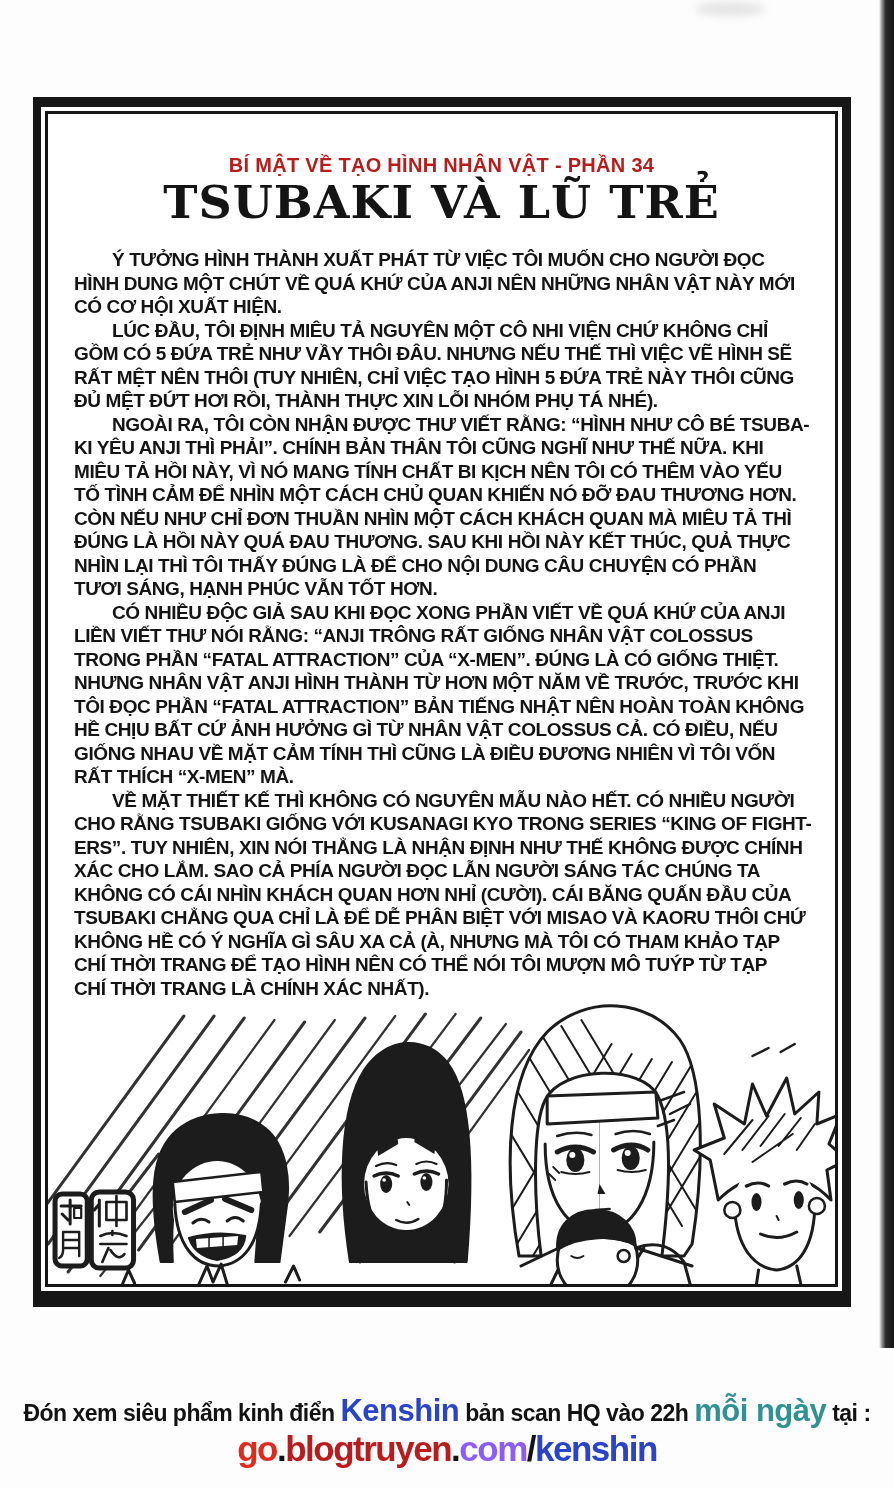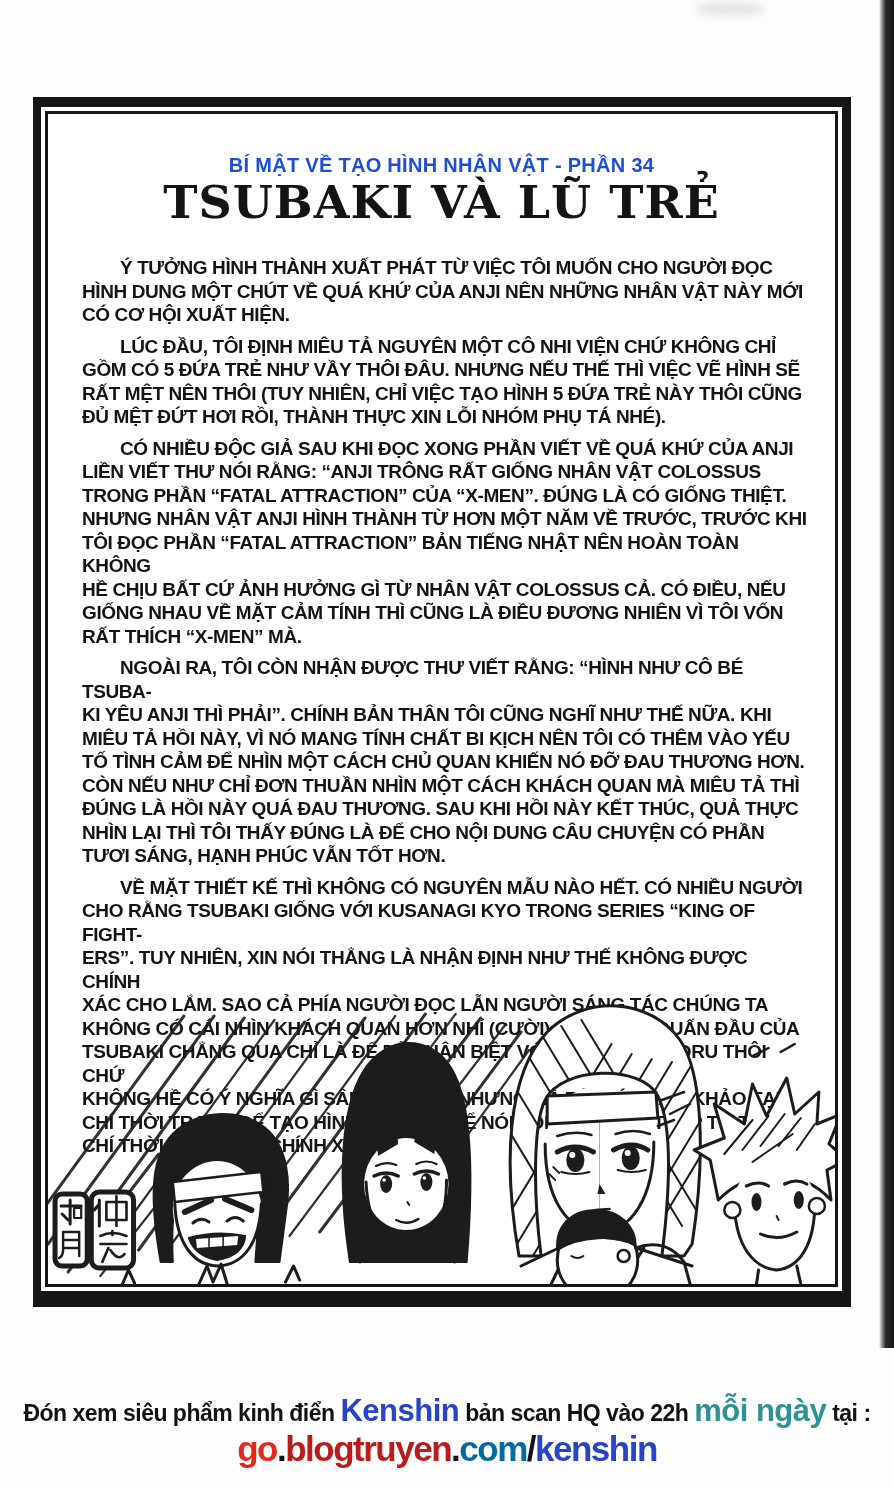--- a/index.html
+++ b/index.html
@@ -12,27 +12,27 @@
     background:linear-gradient(to right,#ffffff 0%,#9a9a9a 18%,#2b2b2b 45%,#151515 100%);}
   .smudge{position:absolute;left:695px;top:2px;width:70px;height:14px;background:#d9d9d9;
     border-radius:50%;filter:blur(4px);opacity:.7;}
   
   .panel{position:absolute;left:33px;top:97px;width:818px;height:1210px;
     border-style:solid;border-color:#161616;border-width:10px 9px 16px 8px;box-sizing:border-box;
     background:#fff;}
   .panel-inner{position:absolute;left:4px;top:4px;right:4px;bottom:4px;
     border:3px solid #161616;background:#fff;overflow:hidden;}
   .section-label{position:absolute;top:40px;left:0;width:100%;text-align:center;
-    font-weight:700;font-size:20px;letter-spacing:.3px;color:#1d4ed8;}
+    font-weight:700;font-size:20px;letter-spacing:.3px;color:#b91c1c;}
   .page-title{position:absolute;top:62px;left:0;width:100%;text-align:center;
     font-family:"DejaVu Serif",serif;font-weight:700;font-size:46px;line-height:52px;
     letter-spacing:1px;color:#141414;transform:scaleY(.97);}
   .body-text{position:absolute;top:134px;left:26px;width:742px;color:#141414;
     font-weight:700;font-size:19px;line-height:23.5px;letter-spacing:-.4px;}
-  .body-text p{margin:8px;white-space:pre-line;text-indent:38px;}
+  .body-text p{margin:0;white-space:pre-line;text-indent:38px;}
   .sketch{position:absolute;left:0;bottom:0;width:100%;height:280px;display:block;}
   
   .footer{position:absolute;top:1394px;left:0;width:100%;text-align:center;color:#121212;}
   .footer-line1{font-weight:700;font-size:23px;line-height:34px;letter-spacing:-.5px;white-space:nowrap;text-align:center;}
   .footer-line1 span{vertical-align:baseline;}
   .footer-line1 span.lg{font-size:31px;}
   .footer-line2{font-weight:700;font-size:35px;line-height:38px;letter-spacing:-1.5px;white-space:nowrap;}
 </style>
 </head>
 <body>
@@ -47,36 +47,36 @@
     <div class="page-title">TSUBAKI VÀ LŨ TRẺ</div>
 
     <div class="body-text">
       <p>Ý TƯỞNG HÌNH THÀNH XUẤT PHÁT TỪ VIỆC TÔI MUỐN CHO NGƯỜI ĐỌC
 HÌNH DUNG MỘT CHÚT VỀ QUÁ KHỨ CỦA ANJI NÊN NHỮNG NHÂN VẬT NÀY MỚI
 CÓ CƠ HỘI XUẤT HIỆN.</p>
       <p>LÚC ĐẦU, TÔI ĐỊNH MIÊU TẢ NGUYÊN MỘT CÔ NHI VIỆN CHỨ KHÔNG CHỈ
 GỒM CÓ 5 ĐỨA TRẺ NHƯ VẦY THÔI ĐÂU. NHƯNG NẾU THẾ THÌ VIỆC VẼ HÌNH SẼ
 RẤT MỆT NÊN THÔI (TUY NHIÊN, CHỈ VIỆC TẠO HÌNH 5 ĐỨA TRẺ NÀY THÔI CŨNG
 ĐỦ MỆT ĐỨT HƠI RỒI, THÀNH THỰC XIN LỖI NHÓM PHỤ TÁ NHÉ).</p>
+      <p>NGOÀI RA, TÔI CÒN NHẬN ĐƯỢC THƯ VIẾT RẰNG: “HÌNH NHƯ CÔ BÉ TSUBA-
+KI YÊU ANJI THÌ PHẢI”. CHÍNH BẢN THÂN TÔI CŨNG NGHĨ NHƯ THẾ NỮA. KHI
+MIÊU TẢ HỒI NÀY, VÌ NÓ MANG TÍNH CHẤT BI KỊCH NÊN TÔI CÓ THÊM VÀO YẾU
+TỐ TÌNH CẢM ĐỂ NHÌN MỘT CÁCH CHỦ QUAN KHIẾN NÓ ĐỠ ĐAU THƯƠNG HƠN.
+CÒN NẾU NHƯ CHỈ ĐƠN THUẦN NHÌN MỘT CÁCH KHÁCH QUAN MÀ MIÊU TẢ THÌ
+ĐÚNG LÀ HỒI NÀY QUÁ ĐAU THƯƠNG. SAU KHI HỒI NÀY KẾT THÚC, QUẢ THỰC
+NHÌN LẠI THÌ TÔI THẤY ĐÚNG LÀ ĐỂ CHO NỘI DUNG CÂU CHUYỆN CÓ PHẦN
+TƯƠI SÁNG, HẠNH PHÚC VẪN TỐT HƠN.</p>
       <p>CÓ NHIỀU ĐỘC GIẢ SAU KHI ĐỌC XONG PHẦN VIẾT VỀ QUÁ KHỨ CỦA ANJI
 LIỀN VIẾT THƯ NÓI RẰNG: “ANJI TRÔNG RẤT GIỐNG NHÂN VẬT COLOSSUS
 TRONG PHẦN “FATAL ATTRACTION” CỦA “X-MEN”. ĐÚNG LÀ CÓ GIỐNG THIỆT.
 NHƯNG NHÂN VẬT ANJI HÌNH THÀNH TỪ HƠN MỘT NĂM VỀ TRƯỚC, TRƯỚC KHI
 TÔI ĐỌC PHẦN “FATAL ATTRACTION” BẢN TIẾNG NHẬT NÊN HOÀN TOÀN KHÔNG
 HỀ CHỊU BẤT CỨ ẢNH HƯỞNG GÌ TỪ NHÂN VẬT COLOSSUS CẢ. CÓ ĐIỀU, NẾU
 GIỐNG NHAU VỀ MẶT CẢM TÍNH THÌ CŨNG LÀ ĐIỀU ĐƯƠNG NHIÊN VÌ TÔI VỐN
 RẤT THÍCH “X-MEN” MÀ.</p>
-      <p>NGOÀI RA, TÔI CÒN NHẬN ĐƯỢC THƯ VIẾT RẰNG: “HÌNH NHƯ CÔ BÉ TSUBA-
-KI YÊU ANJI THÌ PHẢI”. CHÍNH BẢN THÂN TÔI CŨNG NGHĨ NHƯ THẾ NỮA. KHI
-MIÊU TẢ HỒI NÀY, VÌ NÓ MANG TÍNH CHẤT BI KỊCH NÊN TÔI CÓ THÊM VÀO YẾU
-TỐ TÌNH CẢM ĐỂ NHÌN MỘT CÁCH CHỦ QUAN KHIẾN NÓ ĐỠ ĐAU THƯƠNG HƠN.
-CÒN NẾU NHƯ CHỈ ĐƠN THUẦN NHÌN MỘT CÁCH KHÁCH QUAN MÀ MIÊU TẢ THÌ
-ĐÚNG LÀ HỒI NÀY QUÁ ĐAU THƯƠNG. SAU KHI HỒI NÀY KẾT THÚC, QUẢ THỰC
-NHÌN LẠI THÌ TÔI THẤY ĐÚNG LÀ ĐỂ CHO NỘI DUNG CÂU CHUYỆN CÓ PHẦN
-TƯƠI SÁNG, HẠNH PHÚC VẪN TỐT HƠN.</p>
       <p>VỀ MẶT THIẾT KẾ THÌ KHÔNG CÓ NGUYÊN MẪU NÀO HẾT. CÓ NHIỀU NGƯỜI
 CHO RẰNG TSUBAKI GIỐNG VỚI KUSANAGI KYO TRONG SERIES “KING OF FIGHT-
 ERS”. TUY NHIÊN, XIN NÓI THẲNG LÀ NHẬN ĐỊNH NHƯ THẾ KHÔNG ĐƯỢC CHÍNH
 XÁC CHO LẮM. SAO CẢ PHÍA NGƯỜI ĐỌC LẪN NGƯỜI SÁNG TÁC CHÚNG TA
 KHÔNG CÓ CÁI NHÌN KHÁCH QUAN HƠN NHỈ (CƯỜI). CÁI BĂNG QUẤN ĐẦU CỦA
 TSUBAKI CHẲNG QUA CHỈ LÀ ĐỂ DỄ PHÂN BIỆT VỚI MISAO VÀ KAORU THÔI CHỨ
 KHÔNG HỀ CÓ Ý NGHĨA GÌ SÂU XA CẢ (À, NHƯNG MÀ TÔI CÓ THAM KHẢO TẠP
 CHÍ THỜI TRANG ĐỂ TẠO HÌNH NÊN CÓ THỂ NÓI TÔI MƯỢN MÔ TUÝP TỪ TẠP
 CHÍ THỜI TRANG LÀ CHÍNH XÁC NHẤT).</p>
     </div>
@@ -211,14 +211,14 @@
         </g>
 
       </g>
     </svg>
 
   </div>
 </div>
 
 <div class="footer">
   <div class="footer-line1"><span style="color: rgb(18, 18, 18);">Đón xem siêu phẩm kinh điển </span><span class="lg" style="color: rgb(42, 68, 200);">Kenshin</span><span style="color: rgb(18, 18, 18);"> bản scan HQ vào 22h </span><span class="lg" style="color: rgb(47, 145, 147);">mỗi ngày</span><span style="color: rgb(18, 18, 18);"> tại :</span></div>
-  <div class="footer-line2"><span style="color: rgb(224, 42, 30); margin-top: 28px;">go</span><span style="color: rgb(18, 18, 18);">.</span><span style="color: #b91c1c;">blogtruyen</span><span style="color: rgb(18, 18, 18);">.</span><span style="color: #0369a1;">com</span><span style="color: rgb(18, 18, 18);">/</span><span style="color: rgb(42, 68, 200);">kenshin</span></div>
+  <div class="footer-line2"><span style="color: rgb(224, 42, 30); margin-top: 28px;">go</span><span style="color: rgb(18, 18, 18);">.</span><span style="color: #b91c1c;">blogtruyen</span><span style="color: rgb(18, 18, 18);">.</span><span style="color: #8b5cf6;">com</span><span style="color: rgb(18, 18, 18);">/</span><span style="color: rgb(42, 68, 200);">kenshin</span></div>
 </div>
 
 </body></html>

